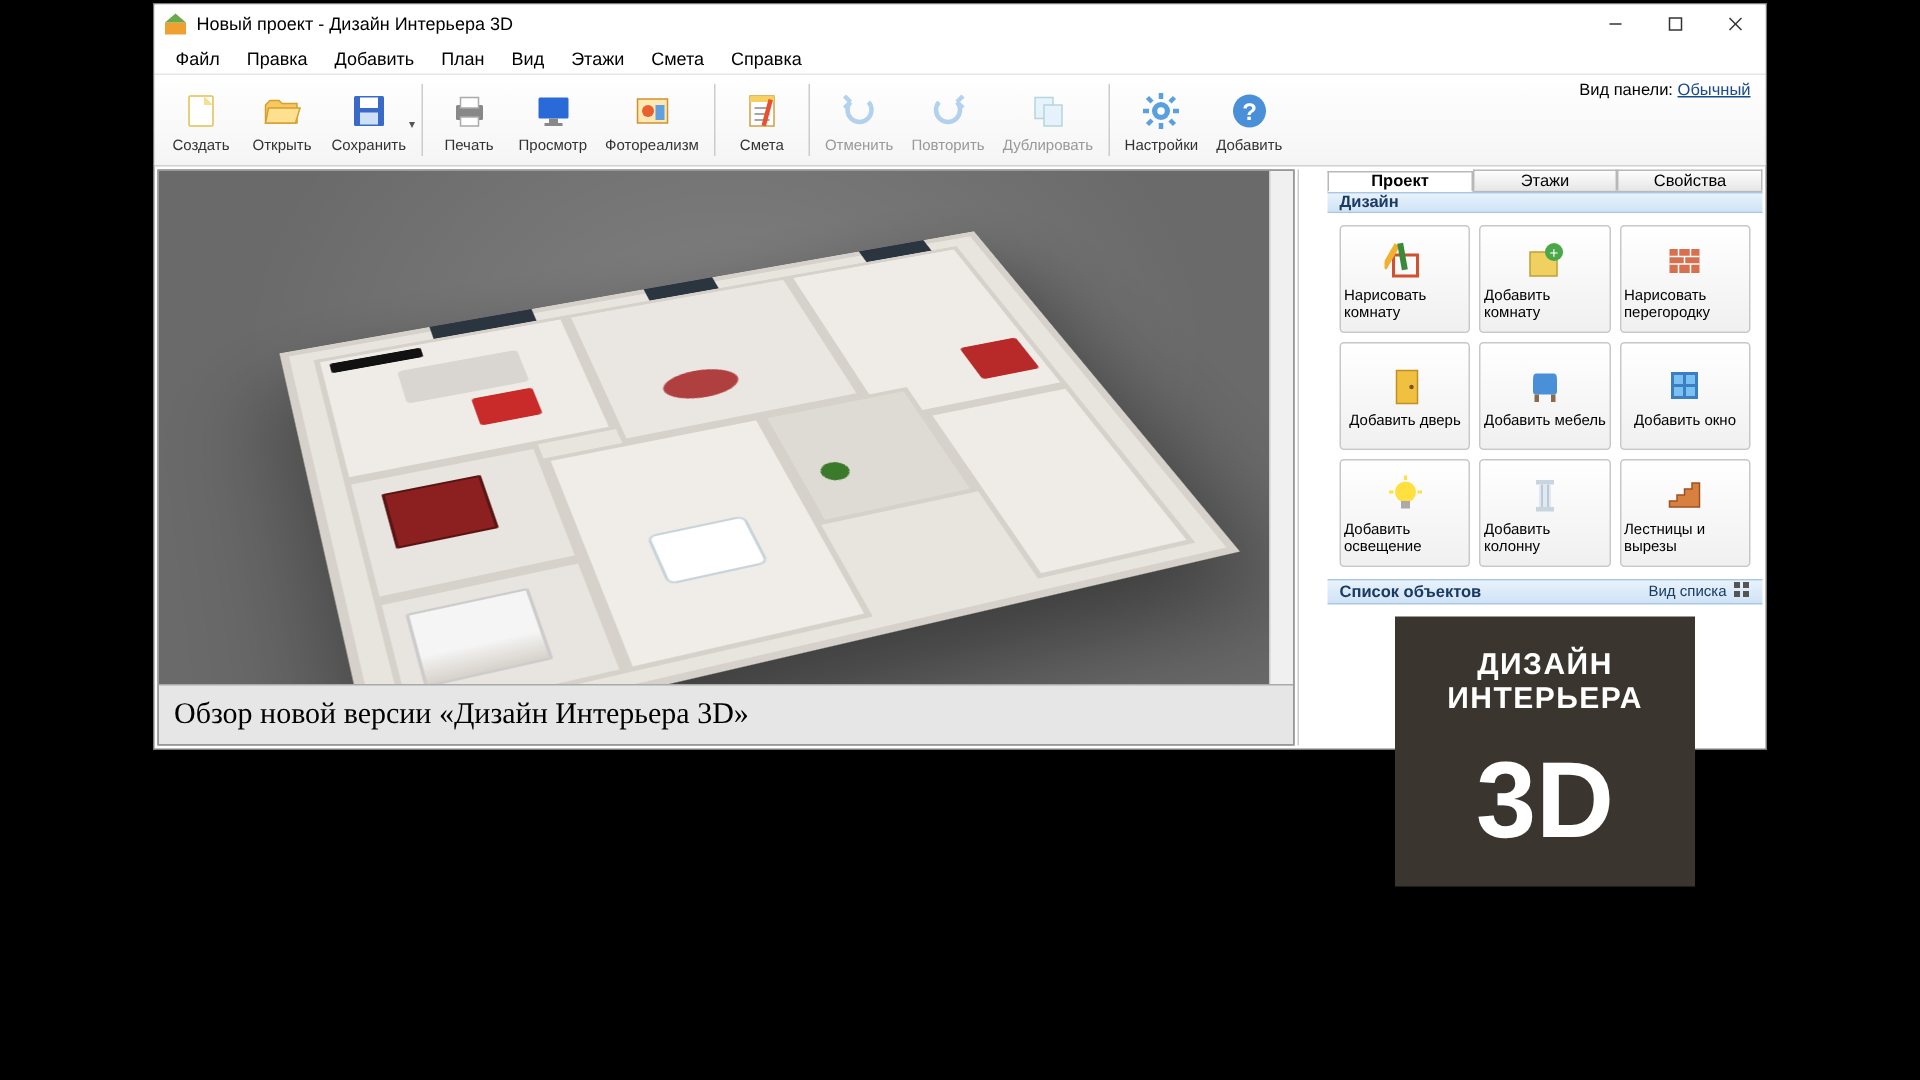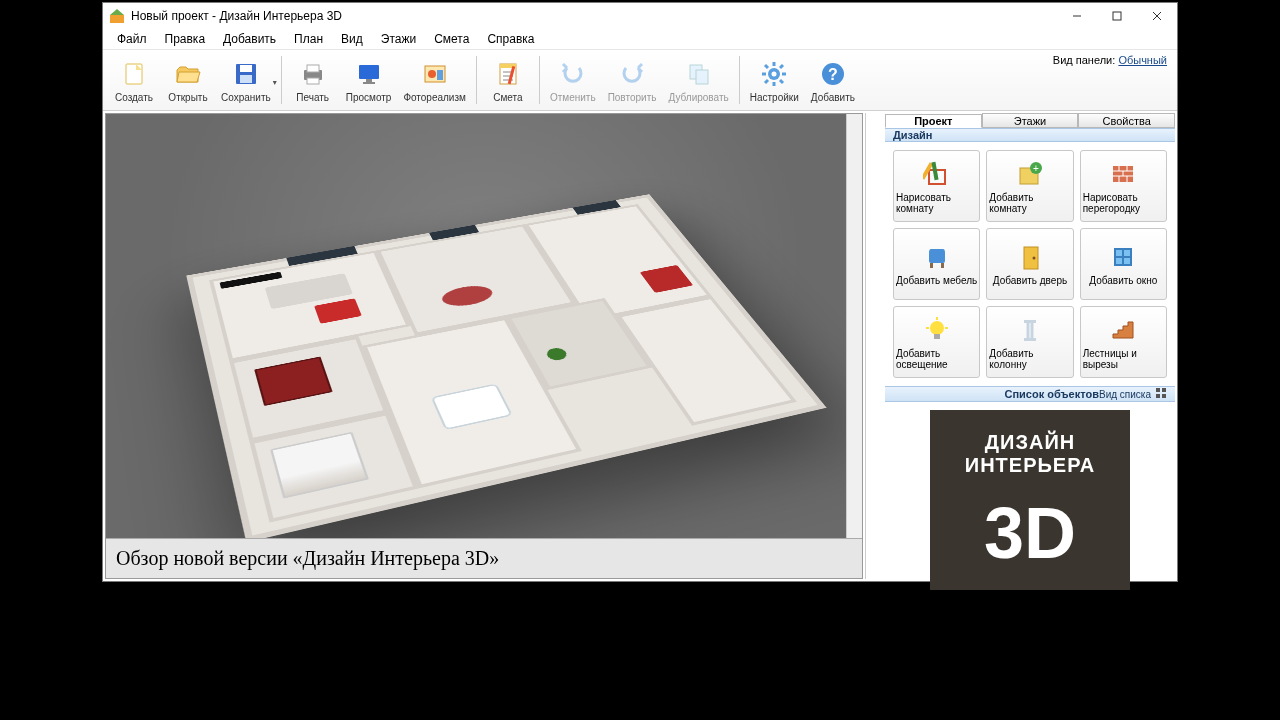--- a/index.html
+++ b/index.html
@@ -14,21 +14,21 @@
 .outer {
   width: 1280px;
   height: 720px;
   background: #000;
   display: flex;
   align-items: flex-start;
   justify-content: center;
 }
 .window {
   width: 1076px;
-  height: 580px;
+  height: 498px;
   background: #fff;
   border: 1px solid #7a7a7a;
   margin-top: 2px;
   display: flex;
   flex-direction: column;
 }
 .titlebar {
   height: 26px;
   display: flex;
   align-items: center;
@@ -250,21 +250,21 @@
   height: 22px;
   background: linear-gradient(#e8f2fc,#cfe3f6);
   border-top: 1px solid #a9c6e4;
   border-bottom: 1px solid #a9c6e4;
   display: flex;
   align-items: center;
   padding: 0 8px;
   font-size: 11px;
   font-weight: bold;
   color: #1a3a60;
-  justify-content: flex-end;
+  justify-content: space-between;
 }
 .objlist-hdr .viewmode { font-weight: normal; font-size: 10px; display:flex; align-items:center; gap:4px;}
 .objlist-body {
   flex: 1;
   padding: 8px;
   display: flex;
   align-items: flex-start;
   justify-content: center;
 }
 .logo3d {
@@ -559,35 +559,35 @@
                     <line x1="10" y1="16" x2="10" y2="22"></line>
                     <line x1="18" y1="16" x2="18" y2="22"></line>
                   </g>
                 </svg>
               </span>
             <span class="dlabel">Нарисовать перегородку</span>
           </div>
           <div class="design-btn">
             <span class="dicon">
                 <svg width="28" height="28">
+                  <rect x="8" y="4" width="14" height="22" fill="#f0c040" stroke="#c09020"></rect>
+                  <circle cx="18" cy="15" r="1.5" fill="#805020"></circle>
+                </svg>
+              </span>
+            <span class="dlabel">Добавить дверь</span>
+          </div>
+          <div class="design-btn">
+            <span class="dicon">
+                <svg width="28" height="28">
                   <path d="M8 6 Q6 6 6 10 L6 18 Q6 20 8 20 L20 20 Q22 20 22 18 L22 10 Q22 6 20 6 Z" fill="#4a90d8"></path>
                   <rect x="7" y="20" width="3" height="5" fill="#8a6a4a"></rect>
                   <rect x="18" y="20" width="3" height="5" fill="#8a6a4a"></rect>
                 </svg>
               </span>
             <span class="dlabel">Добавить мебель</span>
-          </div>
-          <div class="design-btn">
-            <span class="dicon">
-                <svg width="28" height="28">
-                  <rect x="8" y="4" width="14" height="22" fill="#f0c040" stroke="#c09020"></rect>
-                  <circle cx="18" cy="15" r="1.5" fill="#805020"></circle>
-                </svg>
-              </span>
-            <span class="dlabel">Добавить дверь</span>
           </div>
           <div class="design-btn">
             <span class="dicon">
                 <svg width="28" height="28">
                   <rect x="6" y="6" width="16" height="16" fill="#7ac0f0" stroke="#3a80c0" stroke-width="2"></rect>
                   <line x1="14" y1="6" x2="14" y2="22" stroke="#3a80c0" stroke-width="2"></line>
                   <line x1="6" y1="14" x2="22" y2="14" stroke="#3a80c0" stroke-width="2"></line>
                 </svg>
               </span>
             <span class="dlabel">Добавить окно</span>

